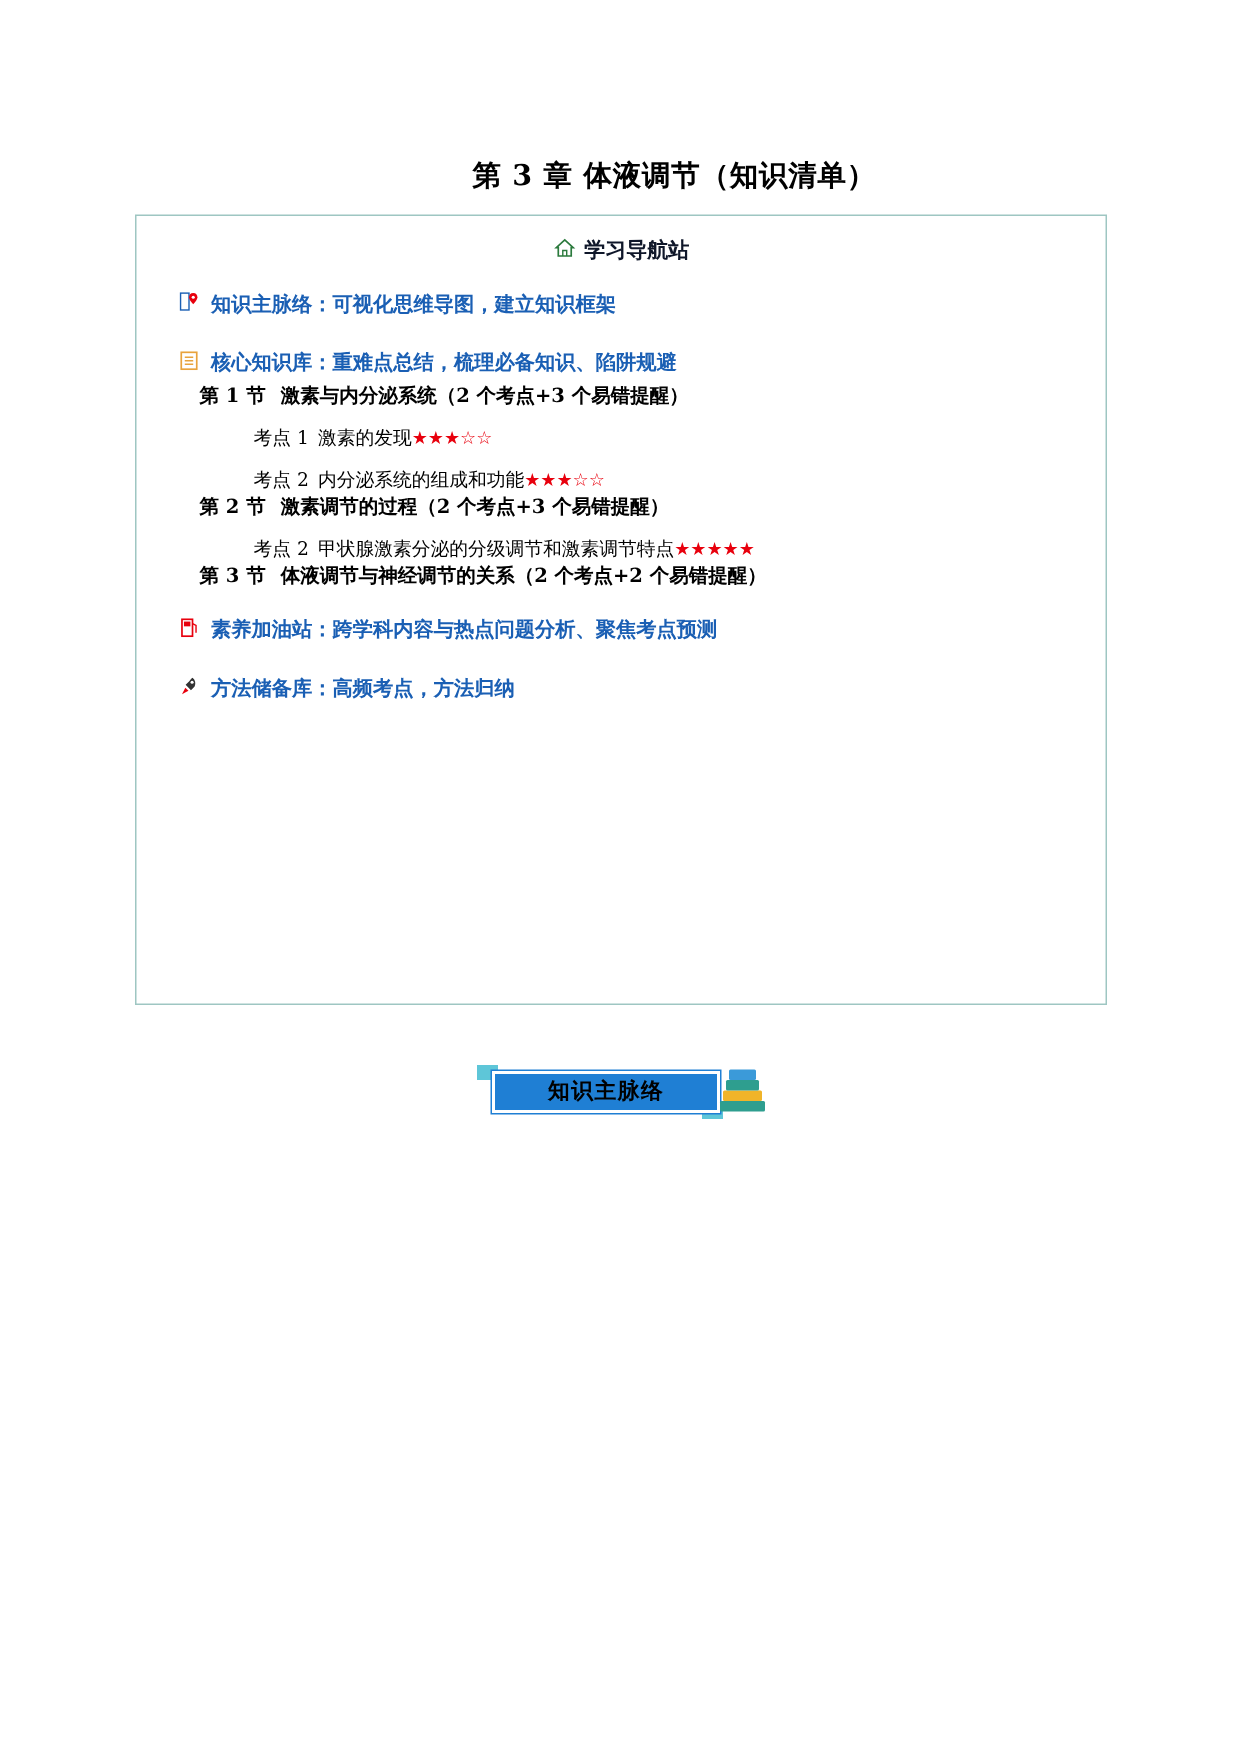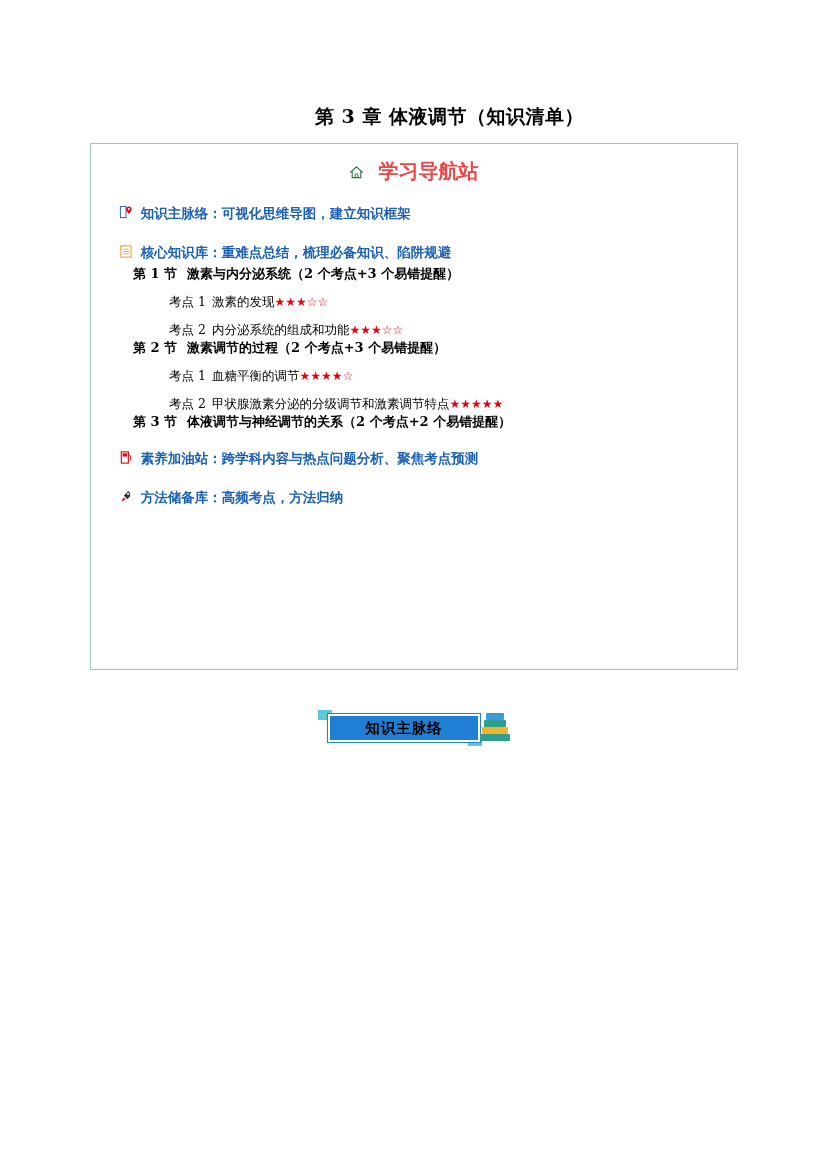--- a/index.html
+++ b/index.html
@@ -39,24 +39,24 @@
     top: 143px;
     width: 648px;
     height: 527px;
     border: 1px solid #9ec6c2;
     box-sizing: border-box;
     background: #ffffff;
   }
   .nav-header {
     text-align: center;
     margin-top: 14px;
-    font-size: 20px;
-    font-weight: bold;
-    color: #ef4444;
-    font-family: Liberation Mono, monospace;
+    font-size: 14px;
+    font-weight: bold;
+    color: #0f172a;
+    font-family: Liberation Sans, sans-serif;
   }
   .nav-header .home-icon {
     display: inline-block;
     vertical-align: -2px;
     margin-right: 2px;
   }
   .row {
     margin-top: 17px;
     padding-left: 28px;
     font-size: 13.5px;
@@ -204,23 +204,20 @@
     </div>
     <div class="point">
       <span class="pt-no">考点 1</span><span>激素的发现</span><span class="stars">★★★☆☆</span>
     </div>
     <div class="point">
       <span class="pt-no">考点 2</span><span>内分泌系统的组成和功能</span><span class="stars">★★★☆☆</span>
     </div>
 
     <div class="section">
       <span class="sec-no">第 2 节</span><span>激素调节的过程（2 个考点+3 个易错提醒）</span>
-    </div>
-    <div class="point">
-      <span class="pt-no">考点 1</span><span>血糖平衡的调节</span><span class="stars">★★★★☆</span>
     </div>
     <div class="point">
       <span class="pt-no">考点 2</span><span>甲状腺激素分泌的分级调节和激素调节特点</span><span class="stars">★★★★★</span>
     </div>
 
     <div class="section">
       <span class="sec-no">第 3 节</span><span>体液调节与神经调节的关系（2 个考点+2 个易错提醒）</span>
     </div>
 
     <div class="row">

